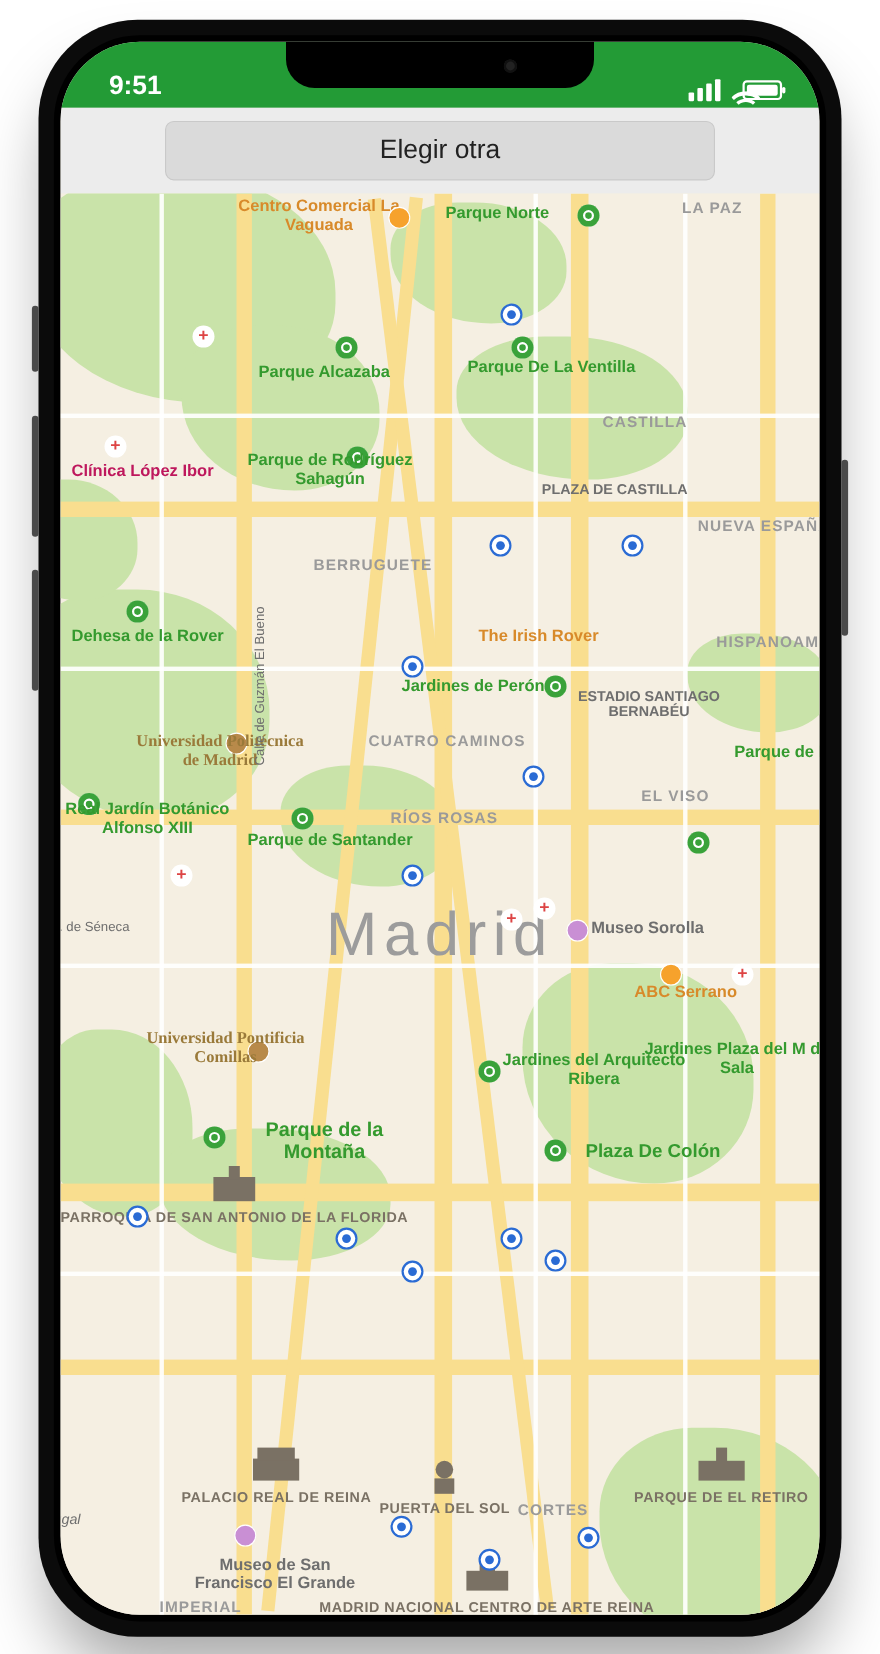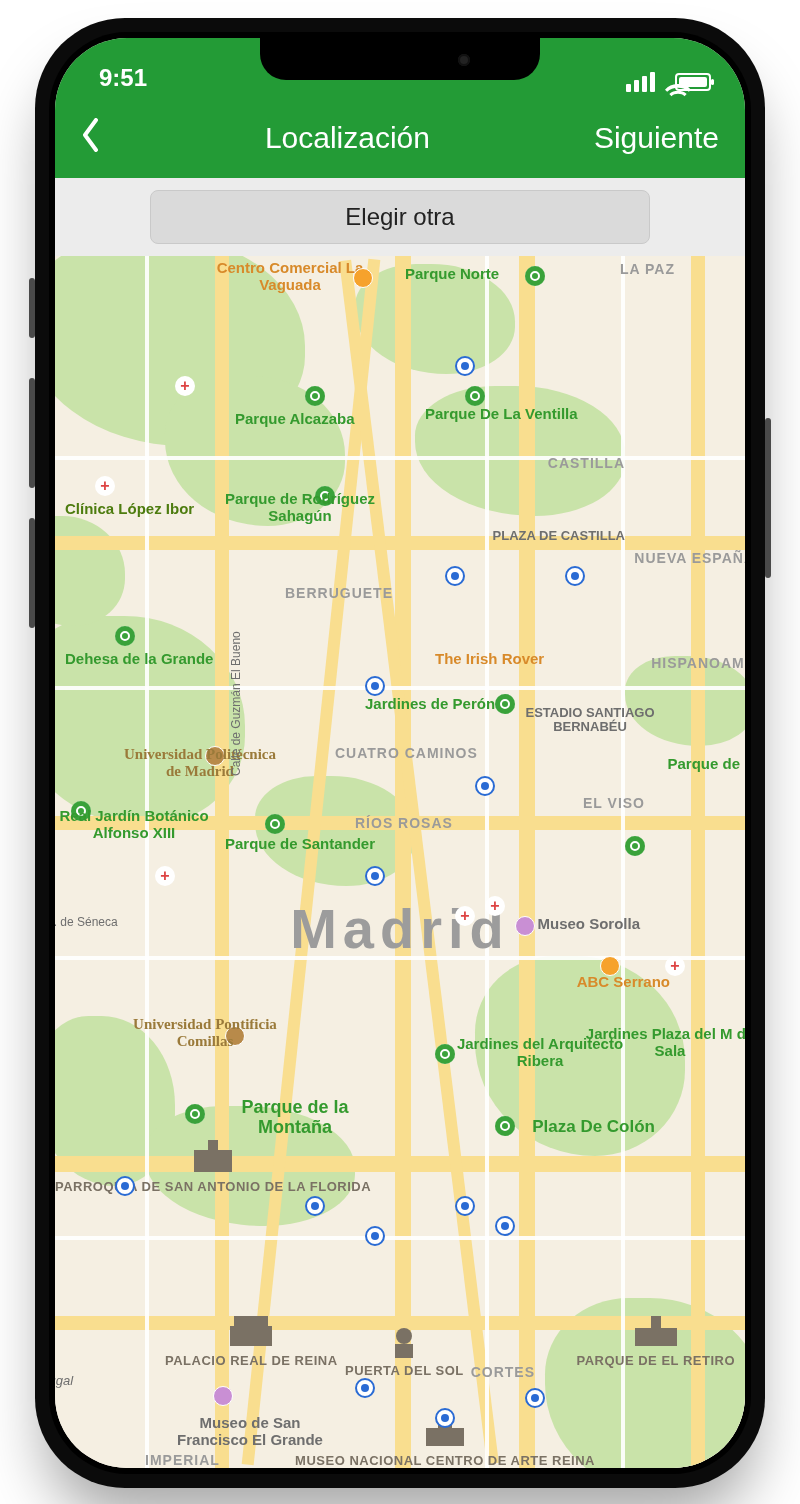--- a/index.html
+++ b/index.html
@@ -119,33 +119,33 @@
   .thin.ta{height:4px;left:0;right:0;top:200px;}
   .thin.tb{height:4px;left:0;right:0;top:430px;}
   .thin.tc{height:4px;left:0;right:0;top:700px;}
   .thin.td{height:4px;left:0;right:0;top:980px;}
   .thin.va{width:4px;top:0;bottom:0;left:90px;}
   .thin.vb{width:4px;top:0;bottom:0;left:430px;}
   .thin.vc{width:4px;top:0;bottom:0;right:120px;}
 
   .city{
     position:absolute; left:50%; top:640px; transform:translateX(-50%);
-    font-size:56px; color:#9c9c9c; font-weight:700; letter-spacing:6px;
+    font-size:56px; color:#9c9c9c; font-weight:400; letter-spacing:6px;
     pointer-events:none;
   }
 
   .poi {
     position:absolute; color:#349a2e; font-size:15px; font-weight:700;
     text-align:center; line-height:1.1; max-width:170px; pointer-events:none;
   }
   .poi.gray{ color:#9a9a9a; font-weight:700; letter-spacing:1px; font-size:14px;}
   .poi.brown{ color:#9a7a3a;font-family:Liberation Serif, serif; }
   .poi.dark{ color:#6e6e6e; }
   .poi.orange{ color:#d88a2a; }
-  .poi.red{ color:#4d7c0f; }
+  .poi.red{ color:#be185d; }
 
   .pin, .pin2 { position:absolute; width:20px; height:20px; border-radius:50%; }
   .pin.tree{ background:#3aa23a; box-shadow:inset 0 0 0 5px #3aa23a, inset 0 0 0 7px #fff;}
   .pin.metro{ background:#fff; border:2px solid #2a6bd4; }
   .pin.metro::after{content:"";position:absolute;inset:4px;border-radius:50%;background:#2a6bd4;}
   .pin.muse{ background:#c98fd4; border:1px solid #fff;}
   .pin.hosp{ background:#fff;}
   .pin.hosp::after{content:"+";position:absolute;inset:0;display:flex;align-items:center;justify-content:center;color:#d44; font-weight:900;font-size:16px;}
   .pin.shop{ background:#f6a22c; border:1px solid #fff;}
   .pin.uni{ background:#b88a4a; border:1px solid #fff;}
@@ -178,29 +178,20 @@
             <svg viewBox="0 0 24 18">
                 <path d="M12 18c1 0 2-1 2-2s-1-2-2-2-2 1-2 2 1 2 2 2zm-6-7c3-3 9-3 12 0l2-2c-4-4-12-4-16 0zm-4-4c5-5 15-5 20 0l2-2C18-2 6-2 0 5z"></path>
               </svg>
           </div>
           <div class="batt">
               <i></i>
             </div>
         </div>
       </div>
 
-      <div class="nav">
-        <div class="back-chevron">
-          <svg viewBox="0 0 20 34">
-              <polyline points="15,2 4,17 15,32"></polyline>
-            </svg>
-        </div>
-        <div class="title">Localización</div>
-        <div class="next">Siguiente</div>
-      </div>
 
       <div class="segbar">
         <div class="seg">
           <button>Elegir otra</button>
         </div>
       </div>
 
       <div class="map">
 
         <div class="green g1"></div>
@@ -254,24 +245,24 @@
 
         <div class="pin tree" style="top:130px;left:250px"></div>
         <div class="poi" style="top:155px;left:180px">Parque Alcazaba</div>
         <div class="pin tree" style="top:130px;left:410px"></div>
         <div class="poi" style="top:150px;left:370px">Parque De La Ventilla</div>
 
         <div class="pin hosp" style="top:220px;left:40px"></div>
         <div class="poi red" style="top:245px;left:10px">Clínica López Ibor</div>
         <div class="pin tree" style="top:230px;left:260px"></div>
         <div class="poi" style="top:235px;left:160px">Parque de Rodríguez Sahagún</div>
-        <div class="poi dark" style="top:273px;right:120px;font-size:13px">PLAZA DE CASTILLA</div>
+        <div class="poi dark" style="top:262px;right:120px;font-size:13px">PLAZA DE CASTILLA</div>
 
         <div class="pin tree" style="top:370px;left:60px"></div>
-        <div class="poi" style="top:395px;left:10px">Dehesa de la Grande</div>
+        <div class="poi" style="top:395px;left:10px">Dehesa de la Rover</div>
         <div class="poi orange" style="top:395px;left:380px">The Irish Rover</div>
         <div class="poi" style="top:440px;left:310px">Jardines de Perón</div>
         <div class="pin tree" style="top:438px;left:440px"></div>
         <div class="poi dark" style="top:450px;right:70px;font-size:13px">ESTADIO SANTIAGO BERNABÉU</div>
         <div class="poi" style="top:500px;right:-10px">Parque de B</div>
 
         <div class="pin uni" style="top:490px;left:150px"></div>
         <div class="poi brown" style="top:490px;left:60px">Universidad Politécnica de Madrid</div>
         <div class="pin tree" style="top:545px;left:16px"></div>
         <div class="poi" style="top:552px;left:-6px">Real Jardín Botánico Alfonso XIII</div>
@@ -328,21 +319,21 @@
           <div>PARQUE DE EL RETIRO</div>
         </div>
 
         <div class="pin muse" style="bottom:62px;left:158px"></div>
         <div class="poi dark" style="bottom:20px;left:110px">Museo de San Francisco El Grande</div>
         <div class="landmark" style="bottom:0px;right:150px">
           <svg viewBox="0 0 46 40">
               <rect x="4" y="18" width="38" height="18"></rect>
               <rect x="16" y="6" width="14" height="14"></rect>
             </svg>
-          <div>MUSEO NACIONAL CENTRO DE ARTE REINA</div>
+          <div>MADRID NACIONAL CENTRO DE ARTE REINA</div>
         </div>
 
         <div class="pin metro" style="top:100px;left:400px"></div>
         <div class="pin metro" style="top:310px;left:390px"></div>
         <div class="pin metro" style="top:310px;right:160px"></div>
         <div class="pin metro" style="top:420px;left:310px"></div>
         <div class="pin metro" style="top:520px;left:420px"></div>
         <div class="pin metro" style="top:610px;left:310px"></div>
         <div class="pin metro" style="top:920px;left:60px"></div>
         <div class="pin metro" style="top:940px;left:250px"></div>

